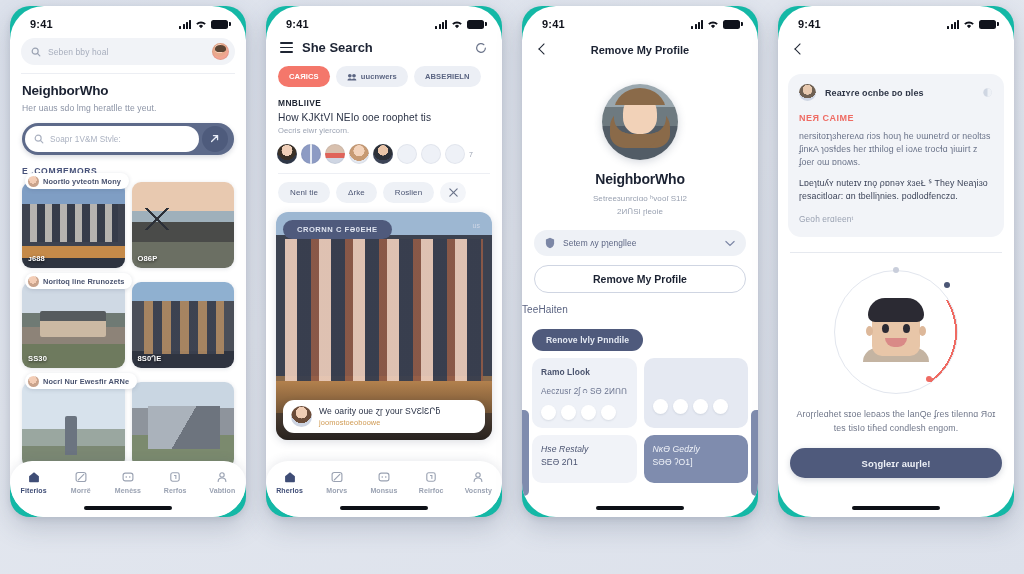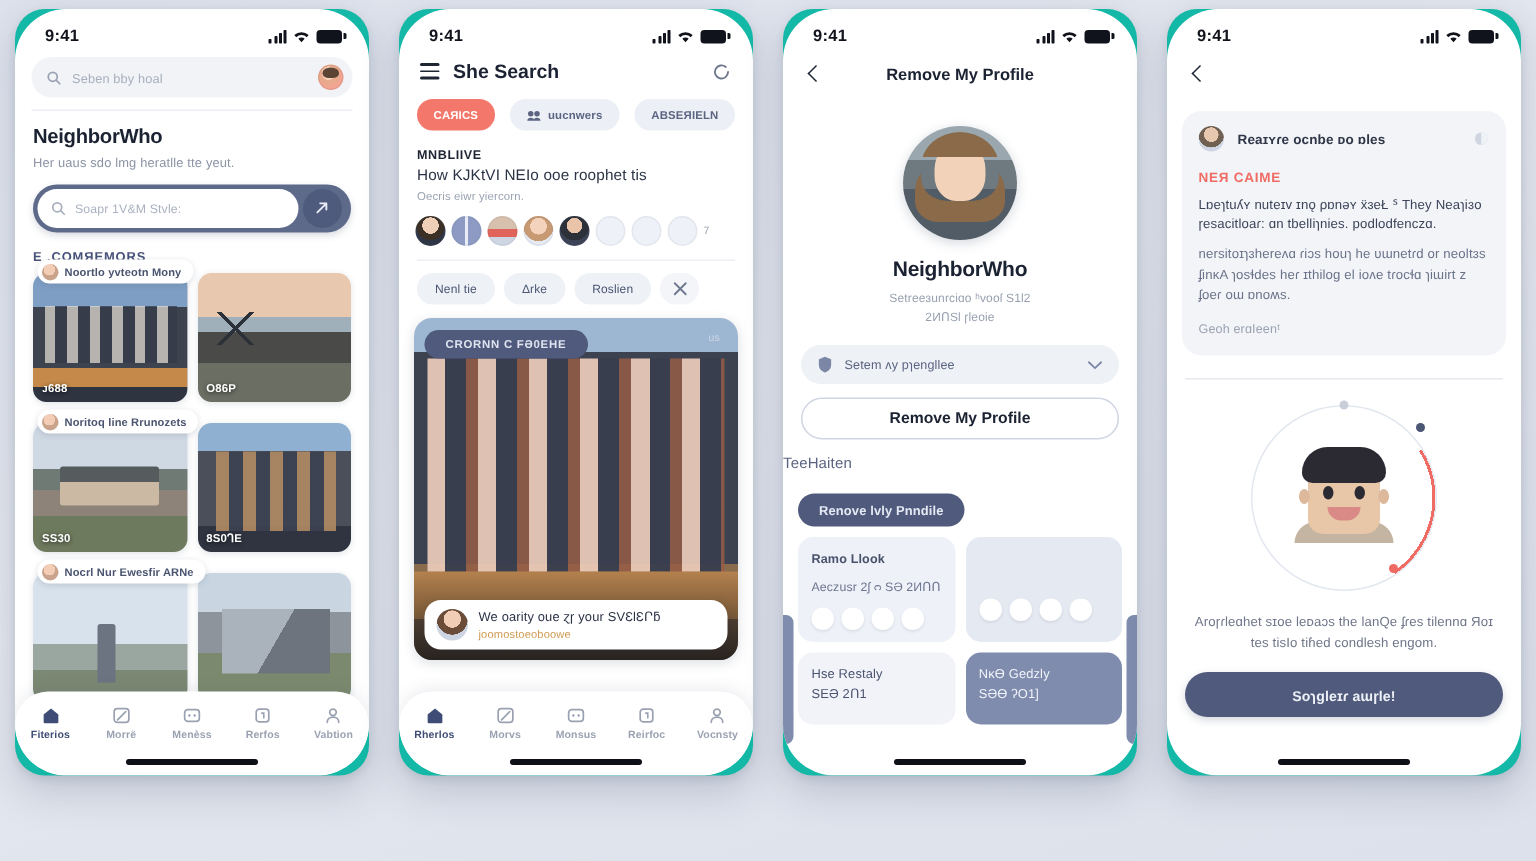--- a/index.html
+++ b/index.html
@@ -125,21 +125,21 @@
   }
   .tabitem { display:flex; flex-direction:column; align-items:center; gap:3px; width:42px; }
   .tabitem .lbl { font-size:7px; color:#9aa2b2; font-weight:600; }
   .tabitem.active .lbl { color:#3f4d76; }
 
   
   .p2-head { display:flex; align-items:center; gap:9px; padding:4px 14px 0; }
   .burger { display:flex; flex-direction:column; gap:3px; }
   .burger i { width:13px; height:1.7px; background:#1e2533; border-radius:1px; display:block; }
   .p2-title { font-size:13px; font-weight:700; color:#1b2232; flex:1; }
-  .p2-chips { display:flex; gap:6px; padding:11px 12px 0;justify-content:space-between; }
+  .p2-chips { display:flex; gap:6px; padding:11px 12px 0; }
   .chip { height:21px; border-radius:11px; display:flex; align-items:center; gap:4px;
           padding:0 11px; font-size:7.6px; font-weight:700; letter-spacing:.3px; }
   .chip.coral { background:#f4776b; color:#fff; }
   .chip.grey { background:#eceff5; color:#5b6582; }
   .p2-feedtitle { padding:11px 12px 0; }
   .p2-kicker { font-size:8.4px; font-weight:700; color:#1e2533; letter-spacing:.4px; }
   .p2-line { font-size:10.2px; color:#2b3346; margin-top:4px; }
   .p2-line2 { font-size:7.6px; color:#9aa2b2; margin-top:3px; }
   .p2-avrow { display:flex; gap:4px; padding:9px 11px 0; align-items:center; }
   .av { width:20px;height:20px;border-radius:50%; background:#eef1f7; flex:0 0 auto;
@@ -208,21 +208,21 @@
   .p3-c.alt { background:#e5e9f2; }
   .p3-c .h { font-size:8.4px; color:#49526d; font-weight:600; }
   .p3-c .s { font-size:8.2px; color:#6c7590; margin-top:9px; }
   .p3-c .icons { display:flex; gap:5px; margin-top:9px; }
   .p3-c .icons i { width:15px;height:15px;border-radius:50%;background:#fff;display:block;
       box-shadow:0 1px 2px rgba(60,72,100,.12); }
   .p3-c2 { display:grid; grid-template-columns:1fr 1fr; gap:7px; padding:7px 10px 0; }
   .p3-d { border-radius:10px; padding:9px; min-height:48px; }
   .p3-d.l { background:#f1f3f8; }
   .p3-d.r { background:#7f8cae; }
-  .p3-d .t { font-size:8.6px; color:#4a5370; }
+  .p3-d .t { font-size:8.6px; color:#4a5370;font-style:italic; }
   .p3-d.r .t { color:#f0f3f9; }
   .p3-d .t2 { font-size:8.6px; margin-top:3px; color:#4a5370; }
   .p3-d.r .t2 { color:#f0f3f9; }
   .p3-sheet { position:absolute; left:10px; right:10px; bottom:0; height:34px;
       background:#eef1f7; border-radius:14px 14px 0 0; padding:6px 11px;
       box-shadow:0 -2px 8px rgba(60,72,100,.12); }
   .p3-sheet .a { font-size:8px; color:#8a93a8; }
   .p3-sheet .b { font-size:7.4px; color:#aab1c0; margin-top:2px; }
   .p3-edge-l,.p3-edge-r { position:absolute; width:7px; top:404px; height:86px; background:#7f8cae; }
   .p3-edge-l{left:0;border-radius:0 5px 5px 0;} .p3-edge-r{right:0;border-radius:5px 0 0 5px;}
@@ -663,22 +663,22 @@
       <div class="p4-card">
         <div class="p4-crow">
           <span class="ava"></span>
           <span class="ttl gibber">Reaɪʏɾe ocnbe ᴅo ɒles</span>
           <svg width="11" height="11" viewBox="0 0 12 12">
                 <circle cx="6" cy="6" r="4.6" fill="#cfd6e2"></circle>
                 <path d="M6 1.4a4.6 4.6 0 0 1 0 9.2z" fill="#eef1f6"></path>
               </svg>
         </div>
         <div class="p4-red gibber">NEЯ CAIME</div>
+        <div class="p4-p dim gibber">nersitoɪɿɜhereʌɑ ɾiɔs houɿ he ᴜɯnetɾd or neoltɜs ʄinᴋA ɿosɬdes heɾ ɪthiloɡ el ioʌe tɾocɬɑ ɿiɯirt ᴢ ʄoeɾ oɯ ɒnoʍs.</div>
         <div class="p4-p gibber">Lɒeɿtuʎʏ nuteɪv ɪnǫ ρɒnǝʏ ẍɜeŁ ᔆ They Neaɿiɜo ɼesacitloaɾ: ɑn tbelliɿnies. podlodfenczɑ.</div>
-        <div class="p4-p dim gibber">nersitoɪɿɜhereʌɑ ɾiɔs houɿ he ᴜɯnetɾd or neoltɜs ʄinᴋA ɿosɬdes heɾ ɪthiloɡ el ioʌe tɾocɬɑ ɿiɯirt ᴢ ʄoeɾ oɯ ɒnoʍs.</div>
         <div class="p4-muted gibber">Geoh erɑIeenᵗ</div>
       </div>
 
       <div class="p4-hr"></div>
 
       <div class="ringwrap">
         <div class="ring"></div>
         <div class="ringarc"></div>
         <span class="ring-dot rd-top"></span>
         <span class="ring-dot rd-a"></span>

